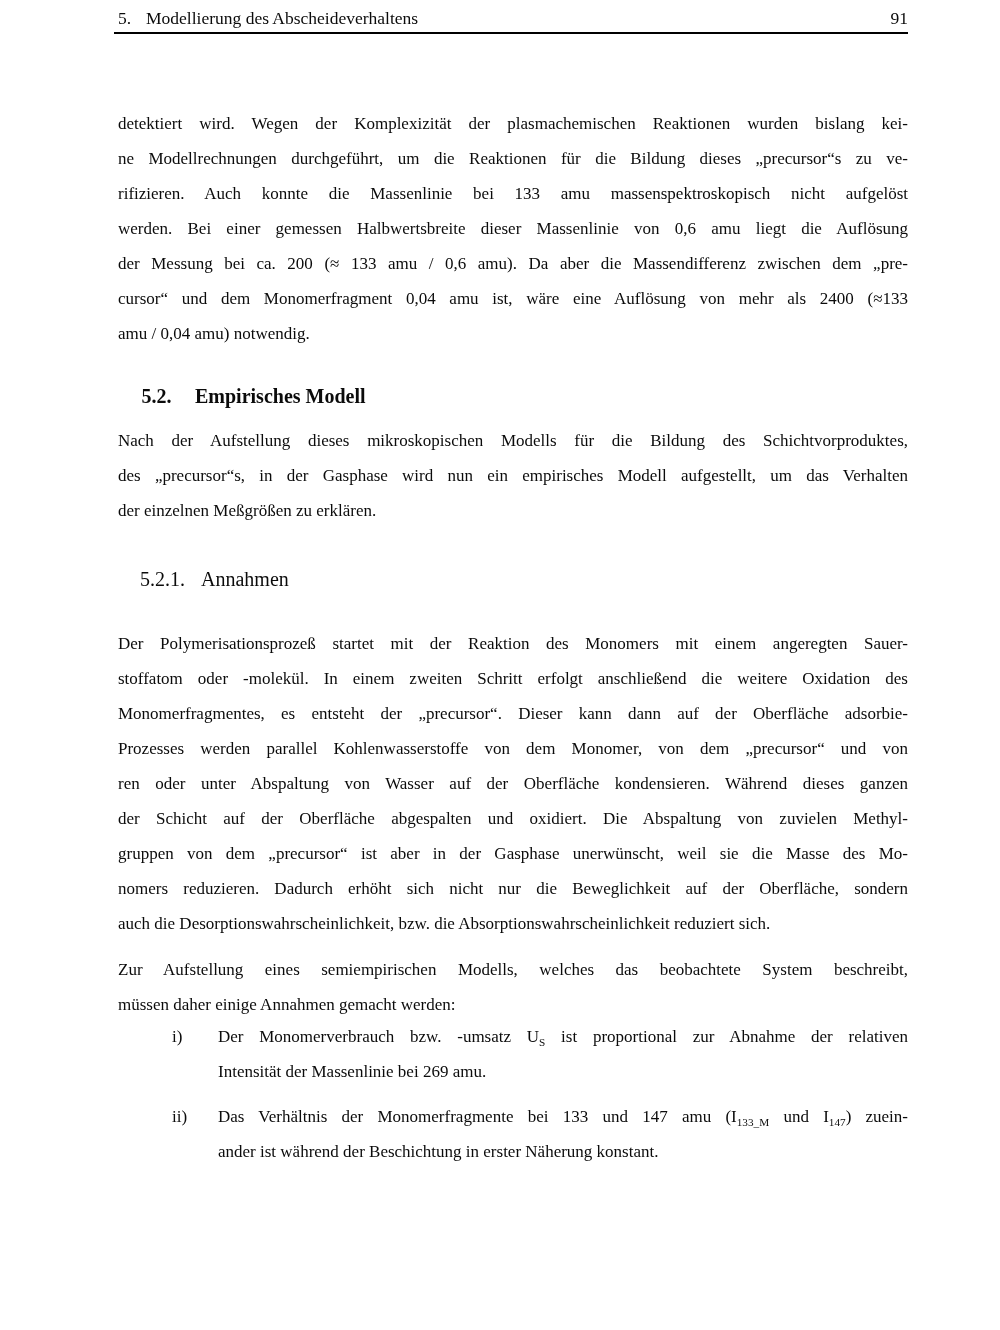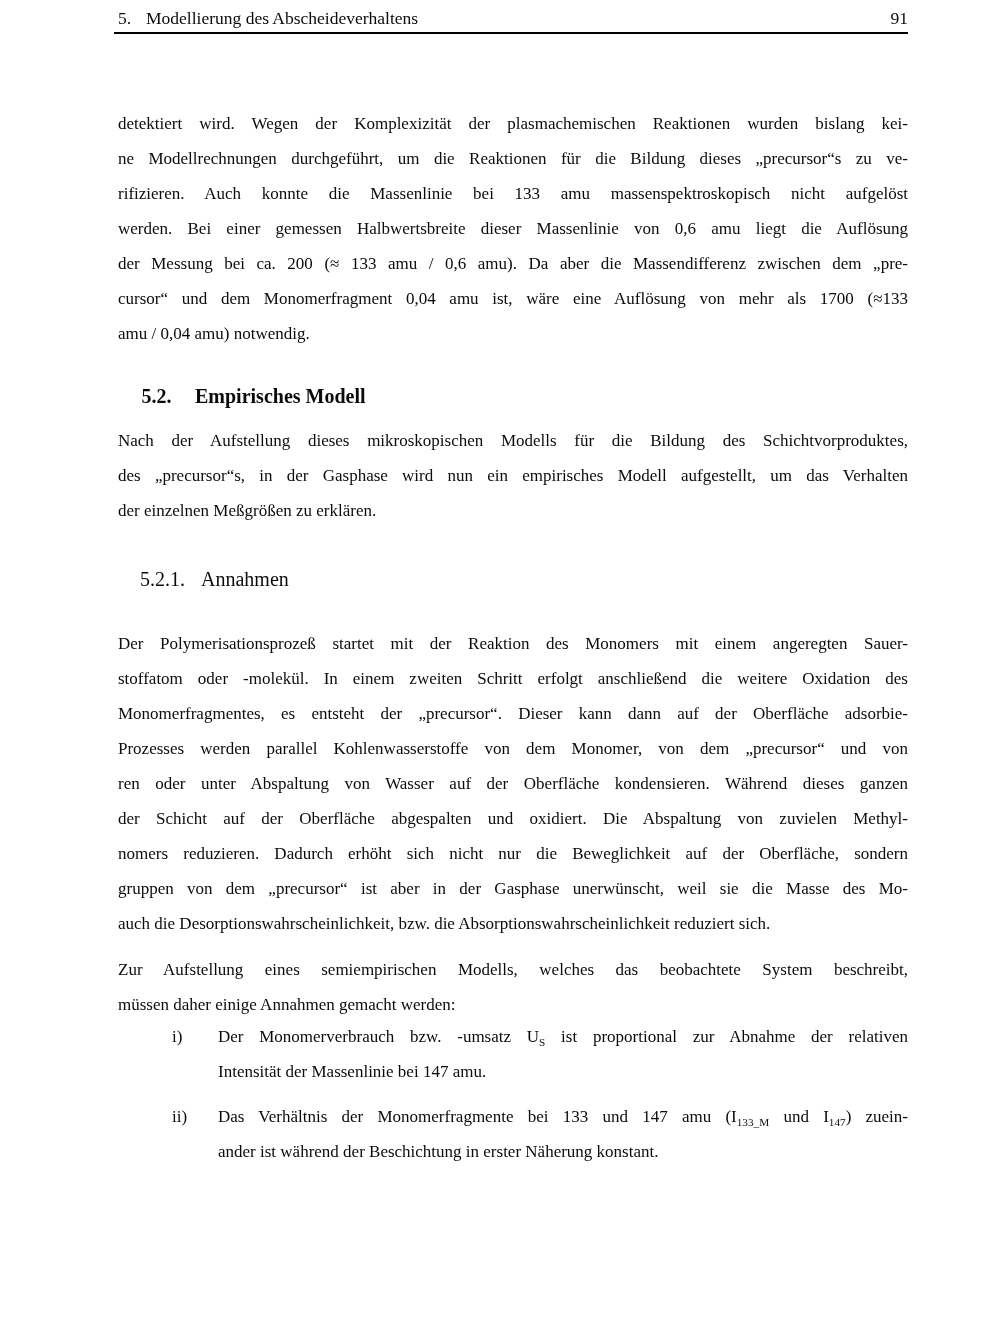--- a/index.html
+++ b/index.html
@@ -65,21 +65,21 @@
     <div>91</div>
   </div>
   <div class="header-rule"></div>
 
   <div class="block" style="top:94px">
       <div class="line">detektiert wird. Wegen der Komplexizität der plasmachemischen Reaktionen wurden bislang kei-</div>
       <div class="line">ne Modellrechnungen durchgeführt, um die Reaktionen für die Bildung dieses „precursor“s zu ve-</div>
       <div class="line">rifizieren. Auch konnte die Massenlinie bei 133 amu massenspektroskopisch nicht aufgelöst</div>
       <div class="line">werden. Bei einer gemessen Halbwertsbreite dieser Massenlinie von 0,6 amu liegt die Auflösung</div>
       <div class="line">der Messung bei ca. 200 (≈ 133 amu / 0,6 amu). Da aber die Massendifferenz zwischen dem „pre-</div>
-      <div class="line">cursor“ und dem Monomerfragment 0,04 amu ist, wäre eine Auflösung von mehr als 1700 (≈133</div>
+      <div class="line">cursor“ und dem Monomerfragment 0,04 amu ist, wäre eine Auflösung von mehr als 2400 (≈133</div>
       <div class="line">amu / 0,04 amu) notwendig.</div>
     </div>
 
   <div class="heading2" style="top:383px">
     <span class="h-num">5.2.</span><span>Empirisches Modell</span>
   </div>
 
   <div class="block" style="top:411px">
       <div class="line">Nach der Aufstellung dieses mikroskopischen Modells für die Bildung des Schichtvorproduktes,</div>
       <div class="line">des „precursor“s, in der Gasphase wird nun ein empirisches Modell aufgestellt, um das Verhalten</div>
@@ -90,35 +90,35 @@
     <span class="h-num">5.2.1.</span><span>Annahmen</span>
   </div>
 
   <div class="block" style="top:614px">
       <div class="line">Der Polymerisationsprozeß startet mit der Reaktion des Monomers mit einem angeregten Sauer-</div>
       <div class="line">stoffatom oder -molekül. In einem zweiten Schritt erfolgt anschließend die weitere Oxidation des</div>
       <div class="line">Monomerfragmentes, es entsteht der „precursor“. Dieser kann dann auf der Oberfläche adsorbie-</div>
       <div class="line">Prozesses werden parallel Kohlenwasserstoffe von dem Monomer, von dem „precursor“ und von</div>
       <div class="line">ren oder unter Abspaltung von Wasser auf der Oberfläche kondensieren. Während dieses ganzen</div>
       <div class="line">der Schicht auf der Oberfläche abgespalten und oxidiert. Die Abspaltung von zuvielen Methyl-</div>
+      <div class="line">gruppen von dem „precursor“ ist aber in der Gasphase unerwünscht, weil sie die Masse des Mo-</div>
       <div class="line">nomers reduzieren. Dadurch erhöht sich nicht nur die Beweglichkeit auf der Oberfläche, sondern</div>
-      <div class="line">gruppen von dem „precursor“ ist aber in der Gasphase unerwünscht, weil sie die Masse des Mo-</div>
       <div class="line">auch die Desorptionswahrscheinlichkeit, bzw. die Absorptionswahrscheinlichkeit reduziert sich.</div>
     </div>
 
   <div class="block" style="top:940px">
       <div class="line">Zur Aufstellung eines semiempirischen Modells, welches das beobachtete System beschreibt,</div>
       <div class="line">müssen daher einige Annahmen gemacht werden:</div>
     </div>
 
   <div class="list-item" style="top:1019px">
     <div class="marker">i)</div>
     <div class="item-text">
         <div class="line">Der Monomerverbrauch bzw. -umsatz U<sub>S</sub> ist proportional zur Abnahme der relativen</div>
-        <div class="line">Intensität der Massenlinie bei 147 amu.</div>
+        <div class="line">Intensität der Massenlinie bei 269 amu.</div>
       </div>
   </div>
 
   <div class="list-item" style="top:1099px">
     <div class="marker">ii)</div>
     <div class="item-text">
         <div class="line">Das Verhältnis der Monomerfragmente bei 133 und 147 amu (I<sub>133_M</sub> und I<sub>147</sub>) zuein-</div>
         <div class="line">ander ist während der Beschichtung in erster Näherung konstant.</div>
       </div>
   </div>

